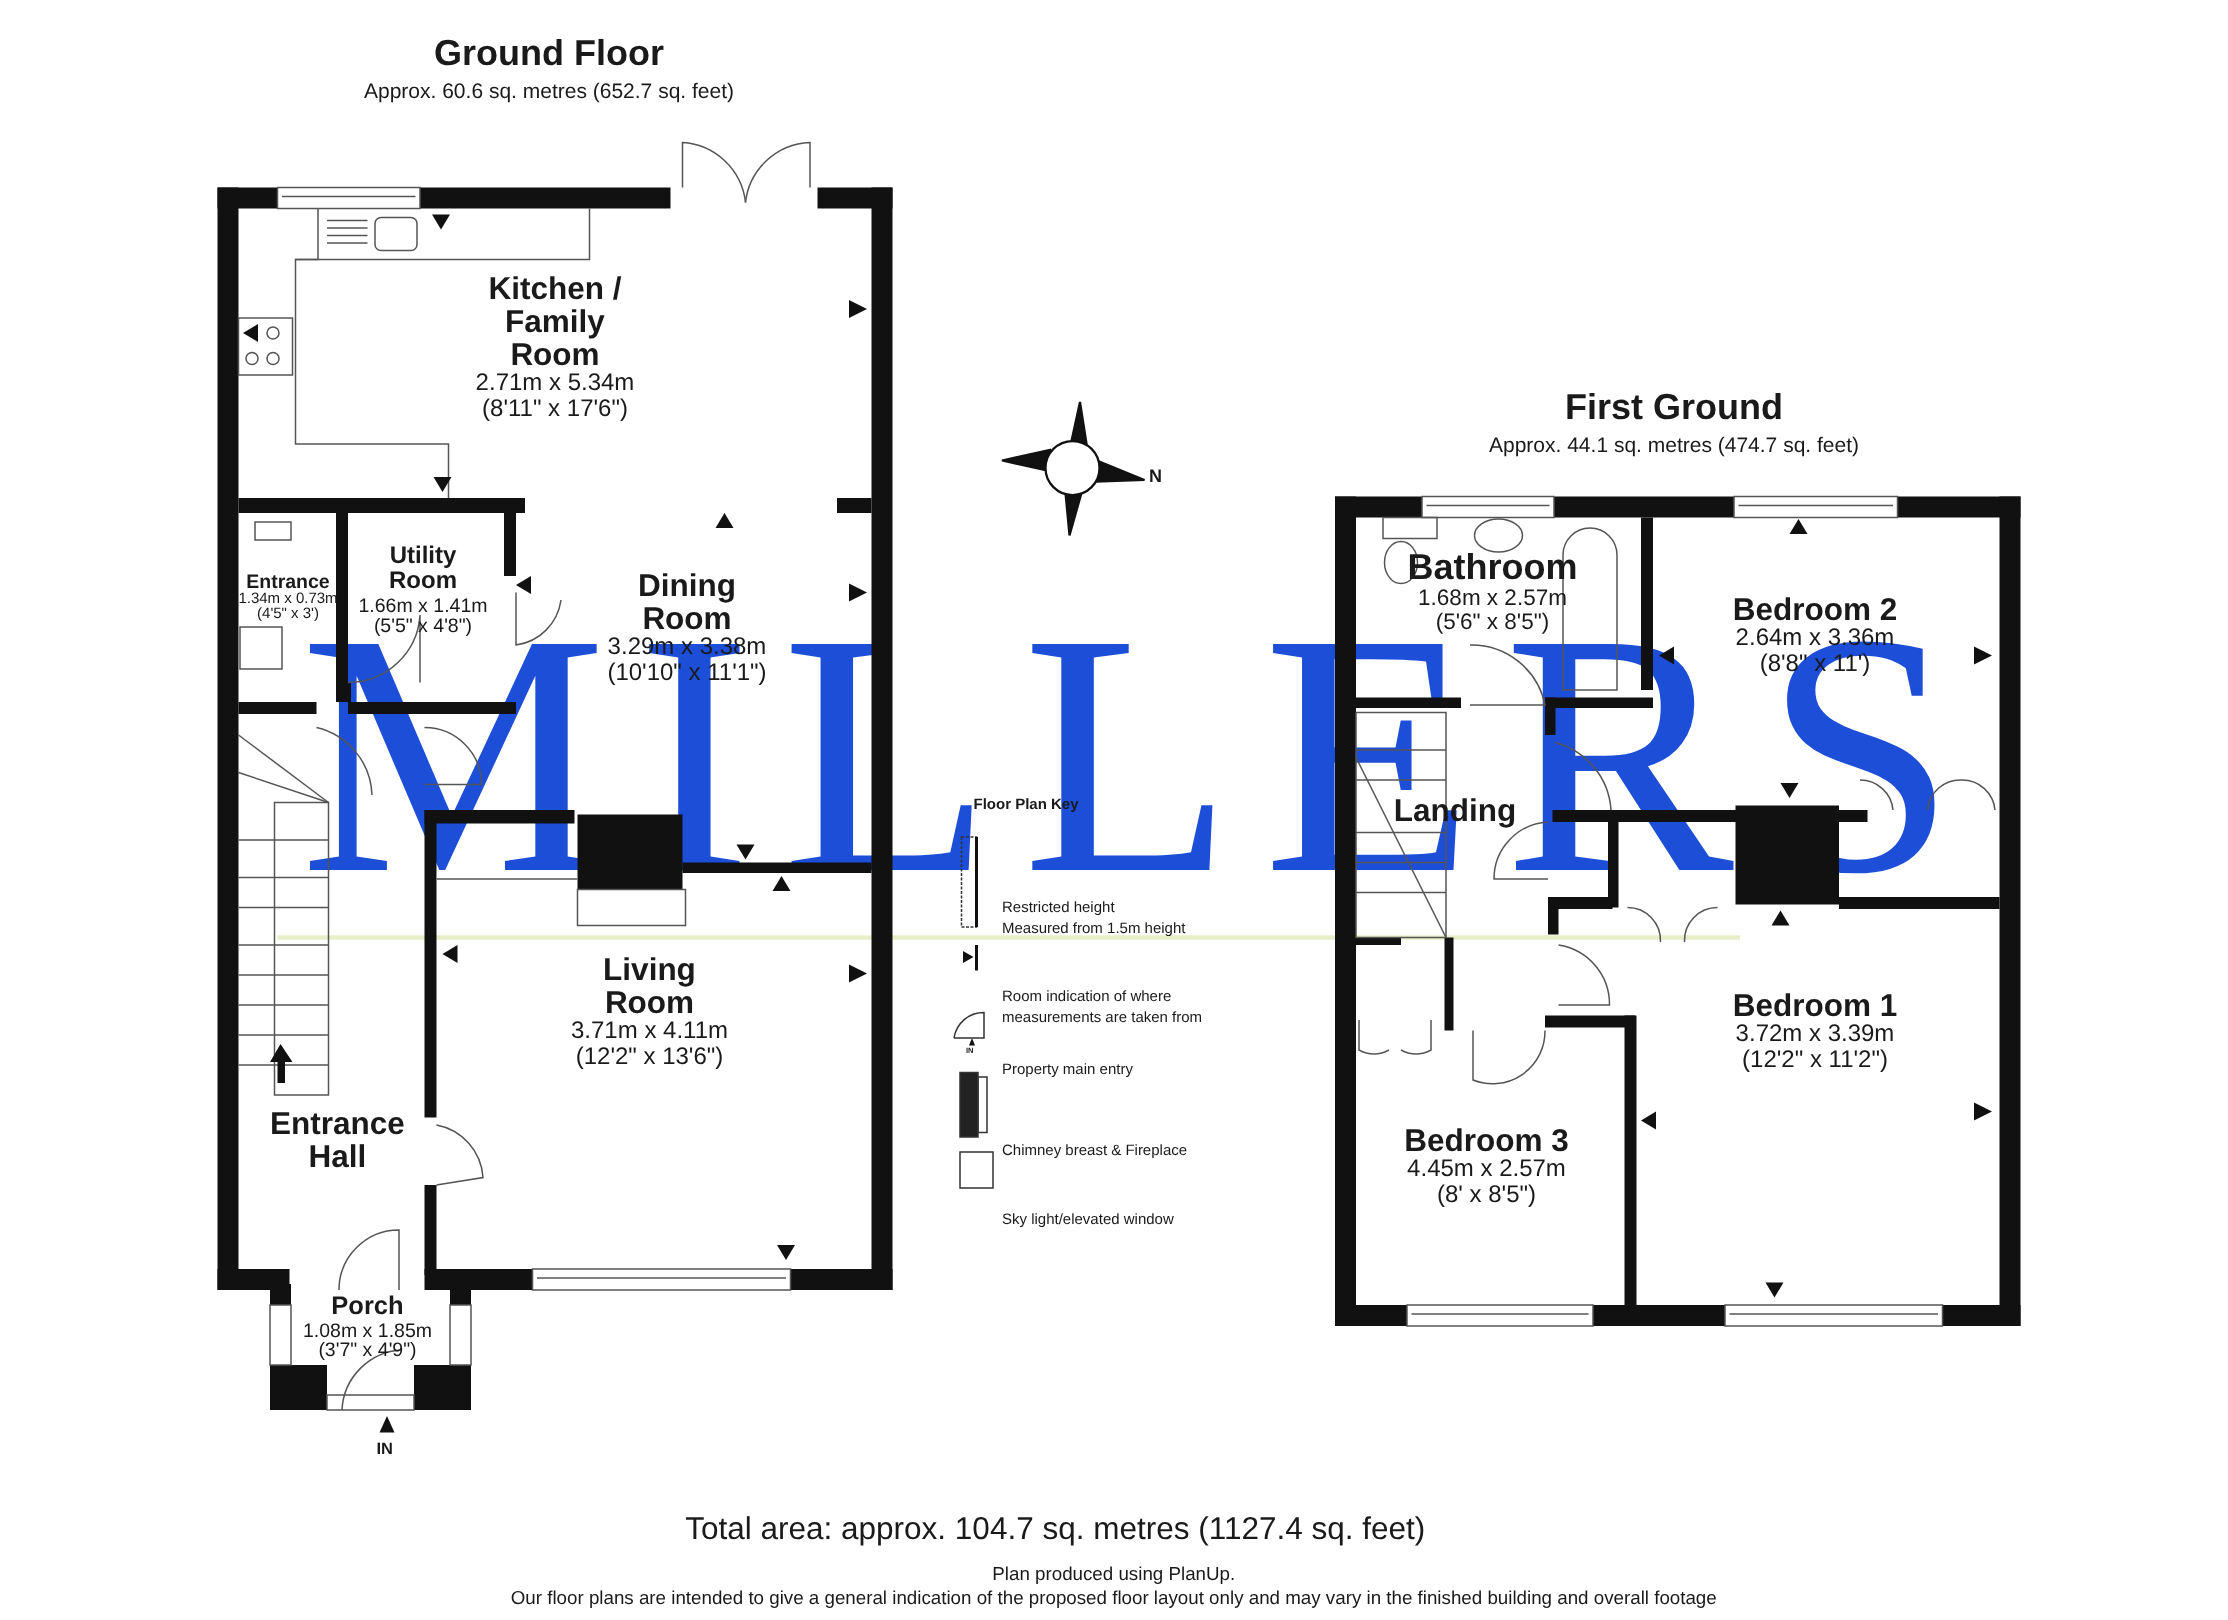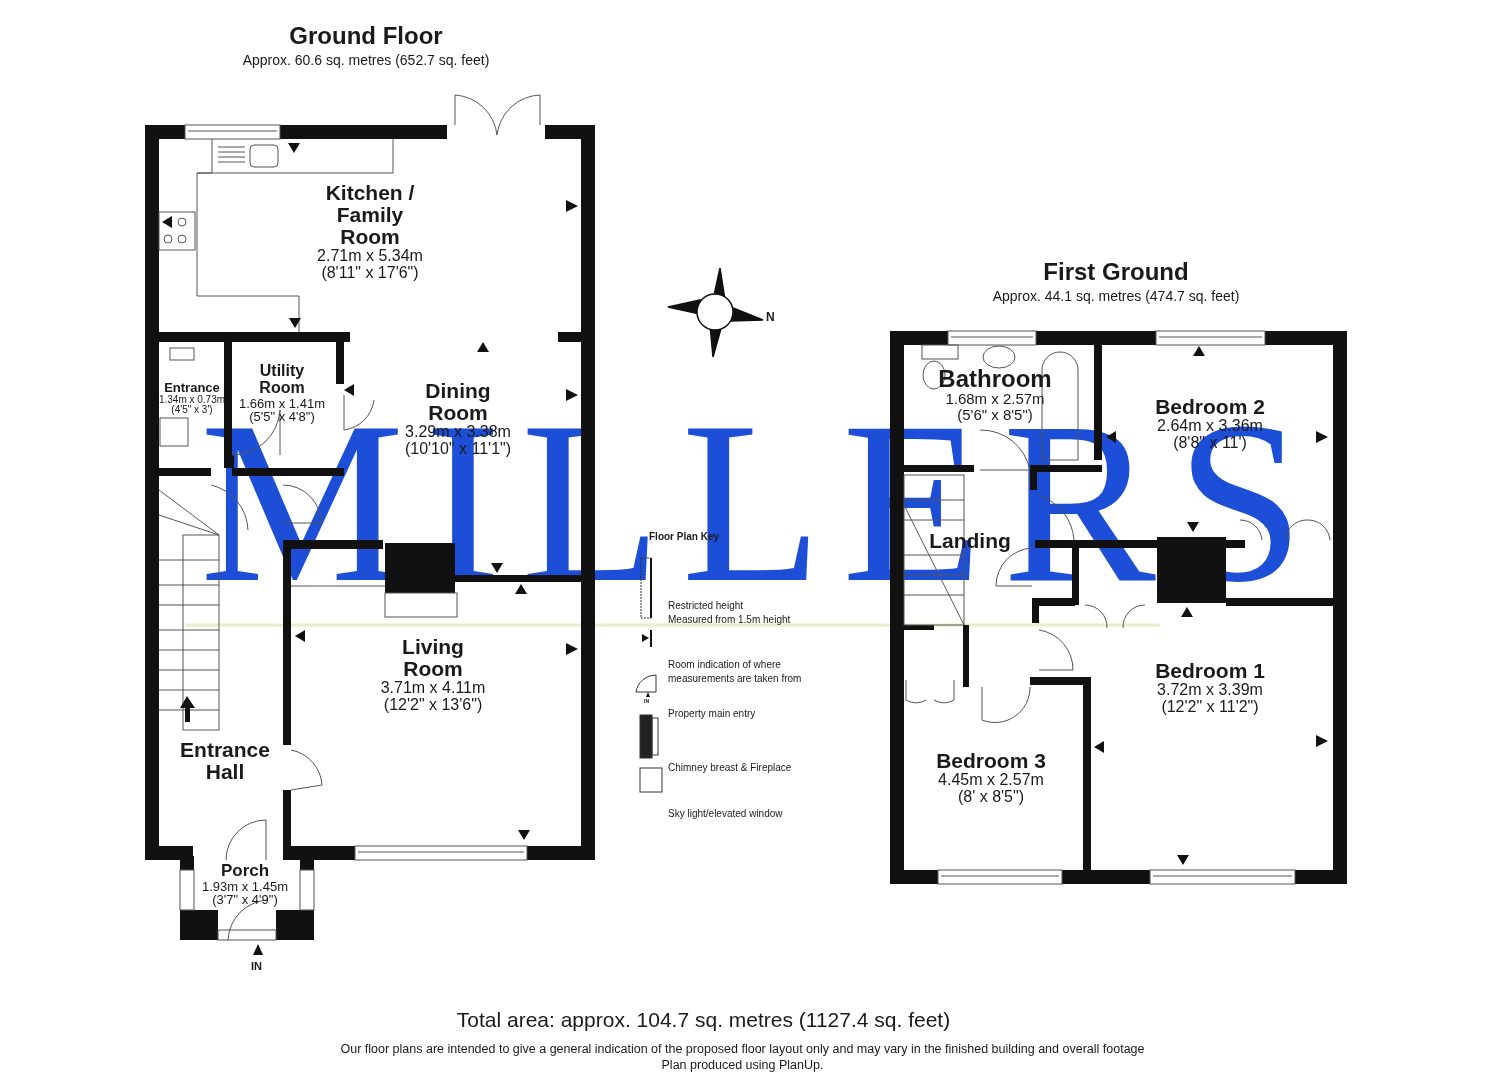--- a/index.html
+++ b/index.html
@@ -280,21 +280,21 @@
   <span class="dim">(12'2" x 13'6")</span>
 </div>
 
 <div class="room" style="left:165px; top:739px; width:120px;">
   <span class="name">Entrance</span>
   <span class="name">Hall</span>
 </div>
 
 <div class="room small" style="left:190px; top:862px; width:110px;">
   <span class="name">Porch</span>
-  <span class="dim" style="font-size:13px;">1.93m x 1.45m</span>
+  <span class="dim" style="font-size:13px;">1.08m x 1.85m</span>
   <span class="dim" style="font-size:13px;">(3'7" x 4'9")</span>
 </div>
 
 <div class="abs" style="left:251px; top:960px; font-size:11px; font-weight:bold;">IN</div>
 
 <div class="room small" style="left:920px; top:366px; width:150px;">
   <span class="name" style="font-size:24px;">Bathroom</span>
   <span class="dim" style="font-size:15px;">1.68m x 2.57m</span>
   <span class="dim" style="font-size:15px;">(5'6" x 8'5")</span>
 </div>
@@ -338,15 +338,15 @@
 <div class="abs" style="left:644px; top:698px; font-size:5px; font-weight:bold;">IN</div>
 <div class="abs key-text" style="left:668px; top:729px;">
   <div>Chimney breast &amp; Fireplace</div>
 </div>
 <div class="abs key-text" style="left:668px; top:775px;">
   <div>Sky light/elevated window</div>
 </div>
 
 <div class="abs total" style="top:1008px;">Total area: approx. 104.7 sq. metres (1127.4 sq. feet)</div>
 <div class="abs disclaimer" style="top:1041px;">
+  <div>Plan produced using PlanUp.</div>
   <div>Our floor plans are intended to give a general indication of the proposed floor layout only and may vary  in the finished building and overall footage</div>
-  <div>Plan produced using PlanUp.</div>
 </div>
 
 </body></html>

